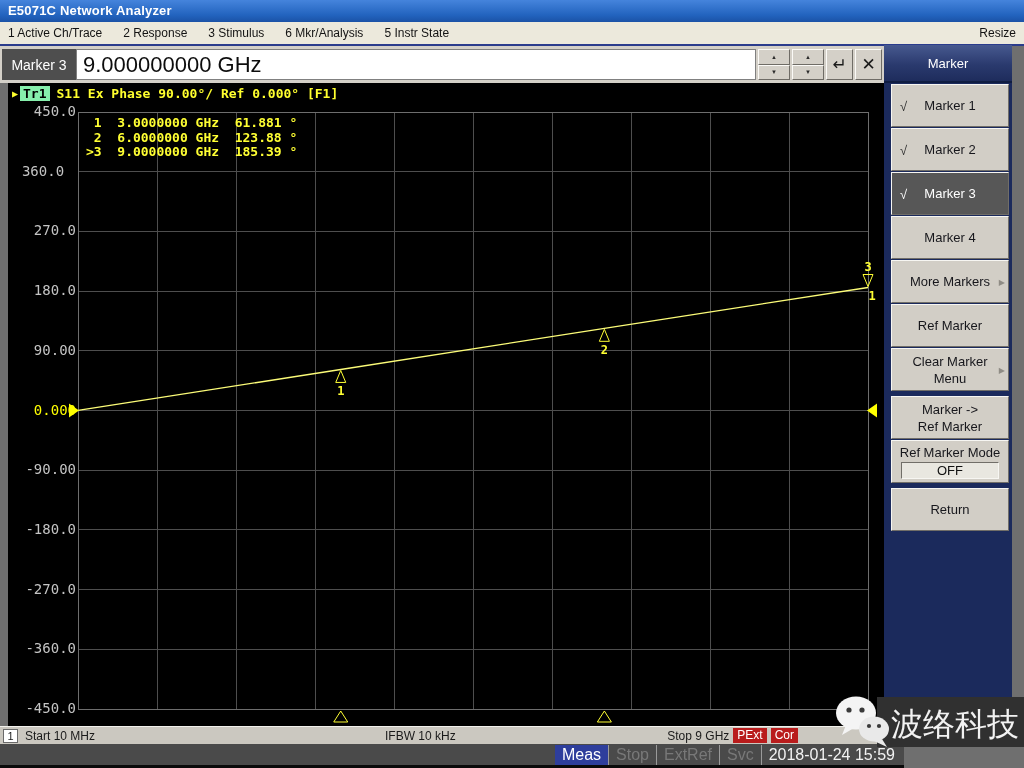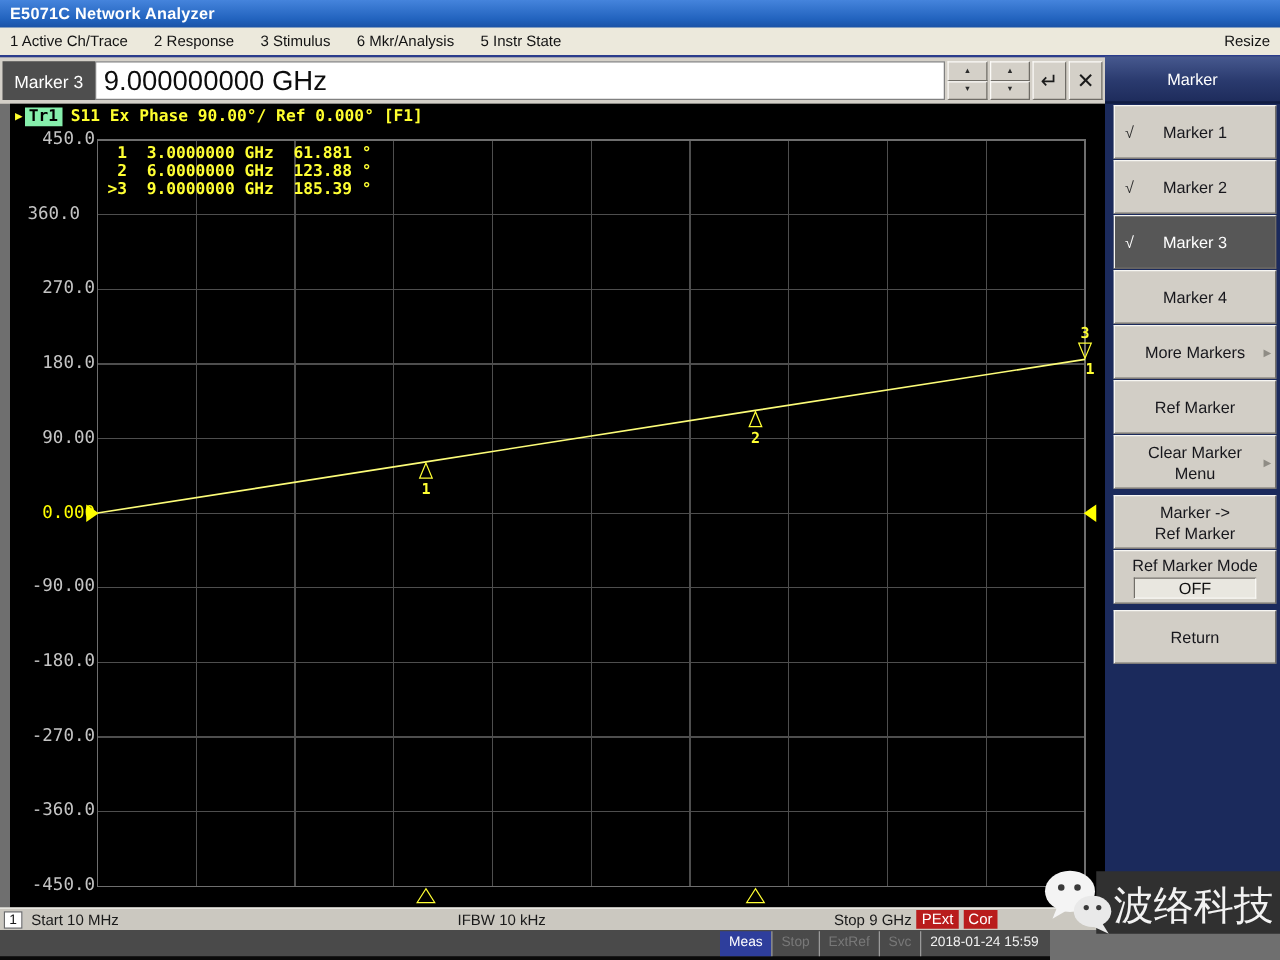--- a/index.html
+++ b/index.html
@@ -48,34 +48,34 @@
   #plot-svg text.mlab{font:bold 12px "DejaVu Sans Mono",monospace;fill:#FFFF33;text-anchor:middle}
   #marker-table{position:absolute;left:78px;top:33px;font:bold 13px "DejaVu Sans Mono",monospace;
     color:#FFFF33;line-height:14.5px;white-space:pre}
 
   
   .statusbar{position:absolute;left:0;top:726px;width:884px;height:18px;background:#CBC8C0;
     border-top:1px solid #F2F1EC;font-size:12px;color:#1a1a1a;display:flex;align-items:center}
   .chan-box{margin-left:3px;width:15px;height:14px;background:#fff;border:1px solid #6a6a6a;
     text-align:center;line-height:12px;font-size:11px}
   .sb-start{margin-left:7px}
-  .sb-ifbw{position:absolute;left:366px}
+  .sb-ifbw{position:absolute;left:385px}
   .sb-right{position:absolute;right:86px;display:flex;align-items:center;gap:4px}
   .flag{background:#b91c1c;color:#fff;padding:0 4px;font-size:12px;height:15px;line-height:15px}
 
   
-  .taskbar{position:absolute;left:0;top:744px;width:840px;height:24px;background:#4A4A4A;
+  .taskbar{position:absolute;left:0;top:744px;width:904px;height:24px;background:#4A4A4A;
     border-bottom:3px solid #0a0a0a;display:flex;justify-content:flex-end;align-items:center;
-    padding-right:2px;font-size:11px}
+    padding-right:2px;font-size:16px}
   .tb-item{padding:0 7px;height:20px;line-height:19px;color:#787878;border-left:1px solid #9a9a9a;white-space:nowrap}
   .tb-meas{background:#2E3E9C;color:#fff;border-left:none}
   .tb-time{color:#f2f2f2}
 
   
-  .sidebar{position:absolute;left:884px;top:45px;width:140px;height:699px;background:#1B2A5C}
+  .sidebar{position:absolute;left:884px;top:45px;width:128px;height:699px;background:#1B2A5C}
   .sb-header{height:38px;background:linear-gradient(180deg,#47598F 0%,#2A3A6E 55%,#1E2C5C 100%);
     color:#fff;font-size:13px;display:flex;align-items:center;justify-content:center;border-bottom:2px solid #101d42}
   .sb-btns{padding:1px 3px 0 7px}
   .sb-btn{position:relative;height:43px;margin-bottom:1px;background:#D2CEC6;border:1px solid;
     border-color:#F7F6F2 #716E68 #716E68 #F7F6F2;display:flex;flex-direction:column;align-items:center;
     justify-content:center;font-size:13px;color:#17171c;line-height:17px;cursor:default;text-align:center}
   .sb-btn.selected{background:#575757;color:#fff}
   .sb-sep{height:4px}
   .check{position:absolute;left:8px;top:50%;transform:translateY(-50%);font-size:13px;color:#2f2f2f}
   .sb-btn.selected .check{color:#fff}

